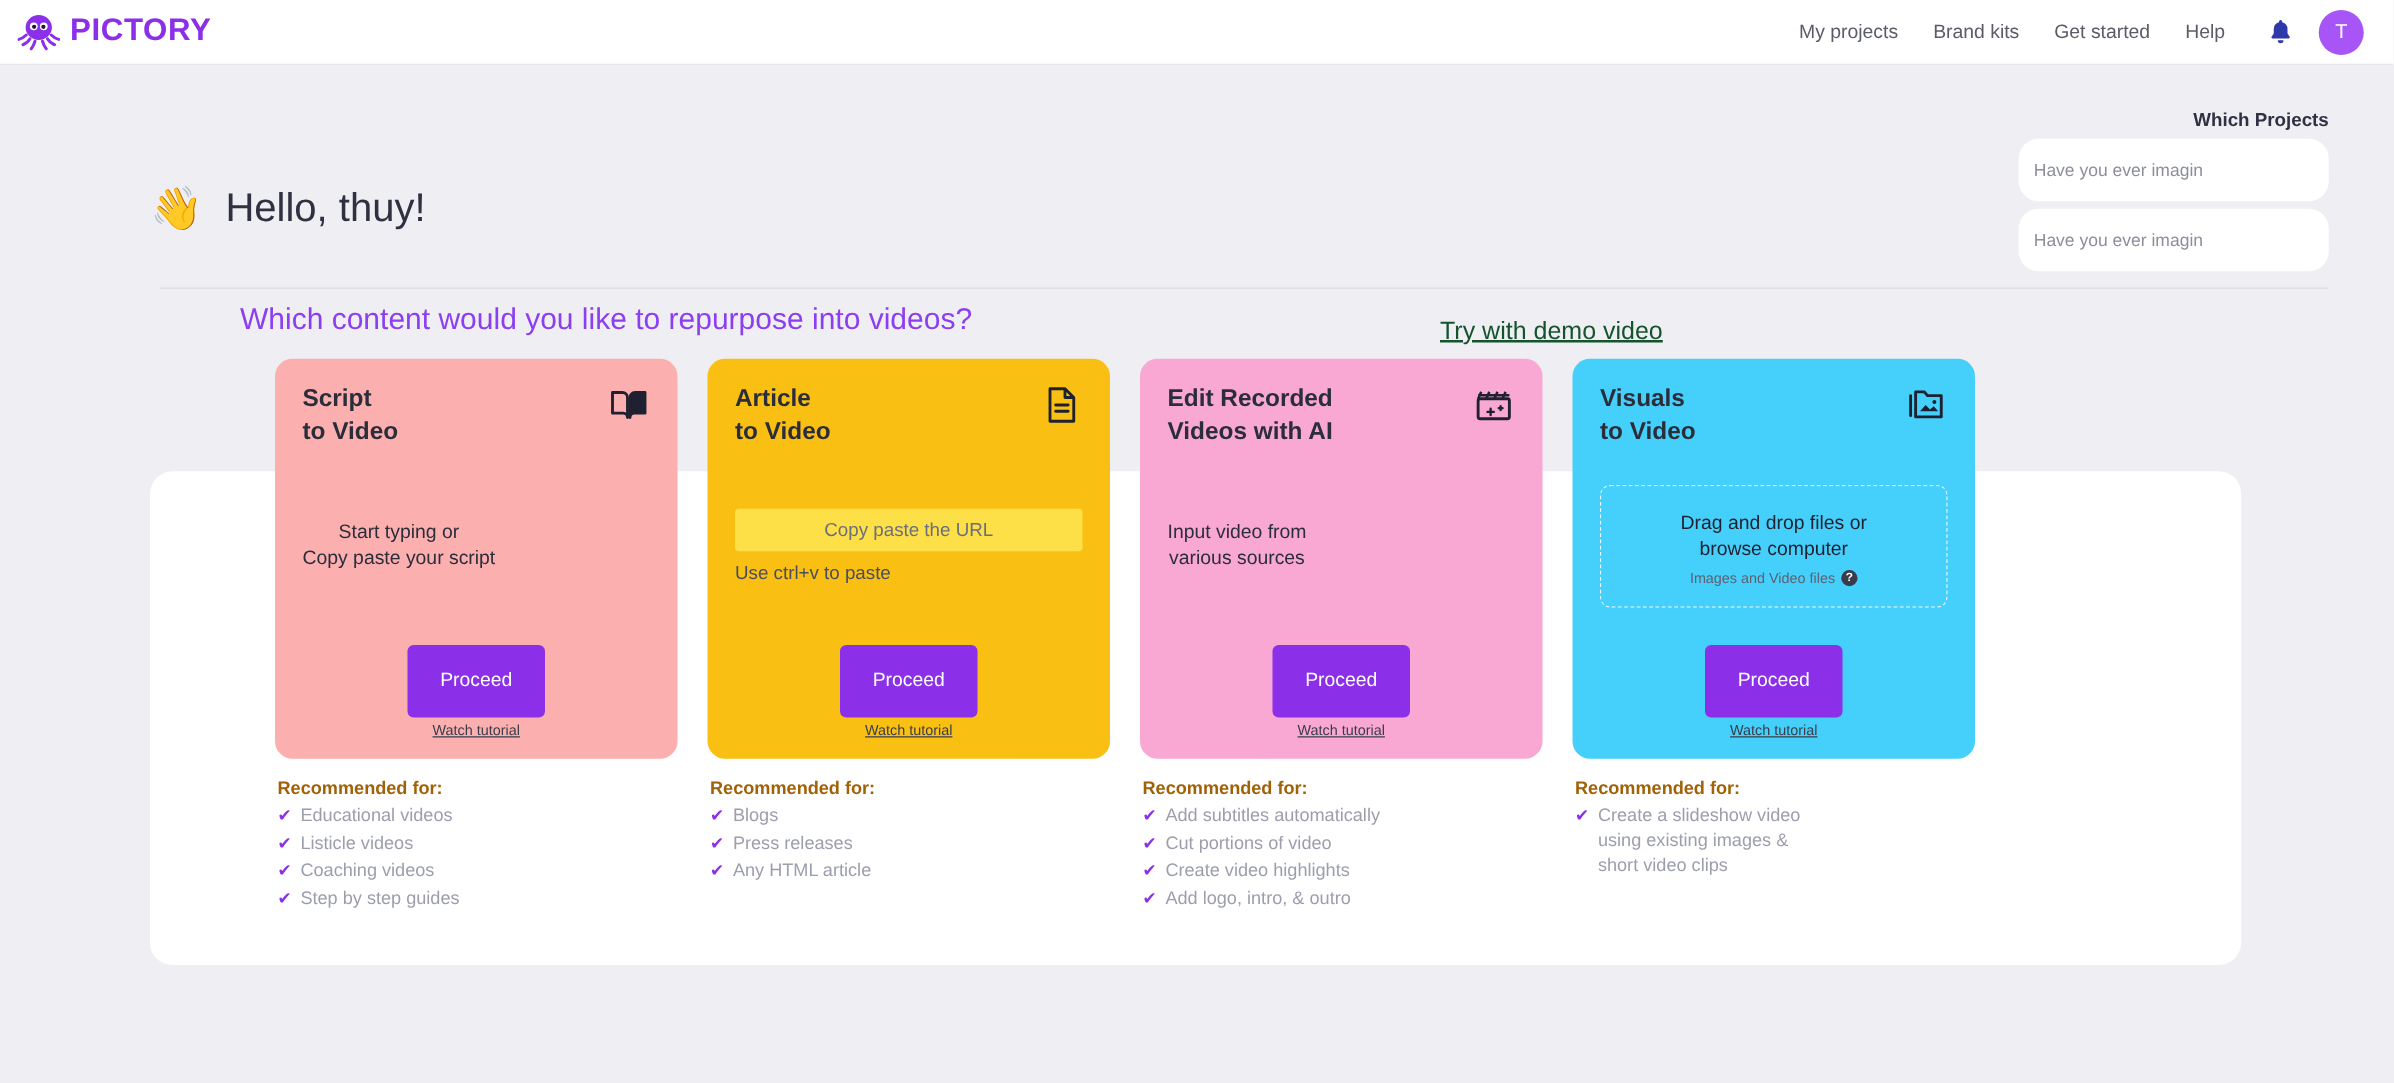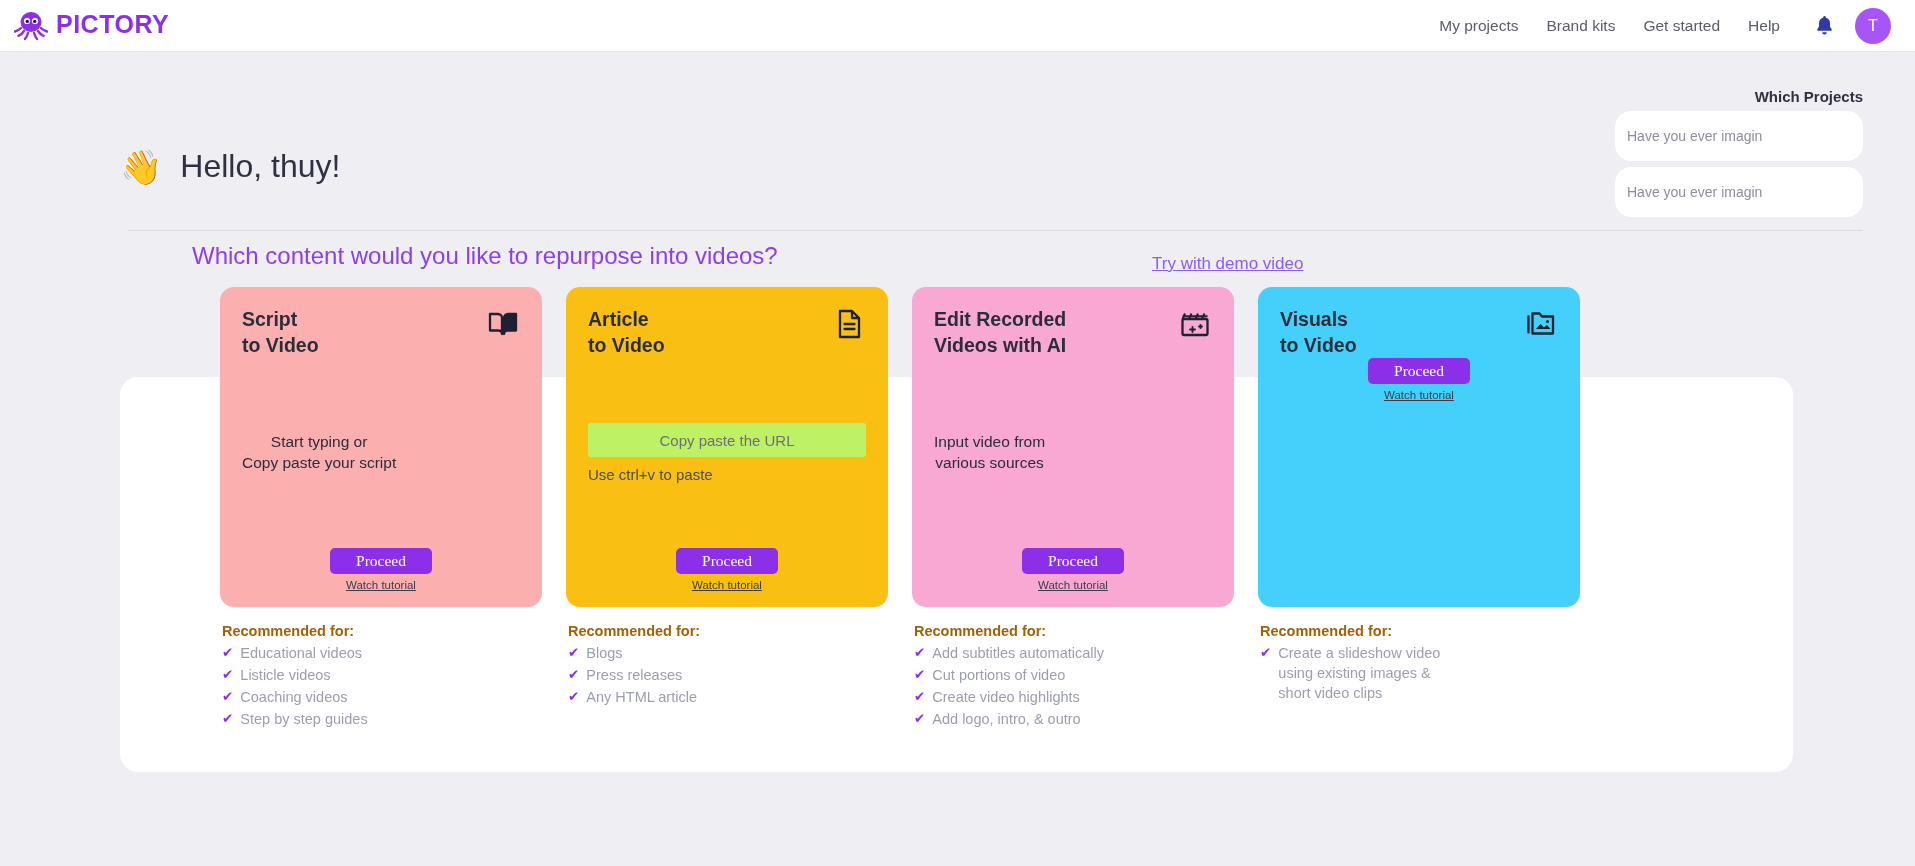--- a/index.html
+++ b/index.html
@@ -71,21 +71,21 @@
     position: absolute; left: 128px; right: 52px; top: 178px;
     height: 1px; background: #DCDCE4;
   }
 
   .question {
     position: absolute; left: 192px; top: 190px;
     font-size: 24px; color: #8B3FF0;
   }
   .demo-link {
     position: absolute; left: 1152px; top: 202px;
-    font-size: 17px; color: #8b5cf6;
+    font-size: 20px; color: #14532d;
     text-decoration: underline; cursor: pointer; text-align: center;
   }
 
   
   .panel {
     position: absolute; left: 120px; top: 325px;
     width: 1673px; height: 395px;
     background: #FFFFFF; border-radius: 18px;
   }
 
@@ -118,21 +118,21 @@
     flex: 1; display: flex; flex-direction: column;
     align-items: flex-start; justify-content: center;
     width: 100%;
   }
   .center-text {
     font-size: 15.5px; color: #2B2D3A; text-align: center;
     line-height: 1.35; white-space: pre-line;
   }
 
   .url-input {
-    width: 100%; height: 34px; background: #bef264;
+    width: 100%; height: 34px; background: #fde047;
     border: none; border-radius: 3px;
     font-size: 15px; color: #6C6E7C; text-align: center;
     font-family: "Liberation Sans", sans-serif;
   }
   .url-input::placeholder { color: #6C6E7C; opacity: 1; }
   .hint { margin-top: 9px; font-size: 15px; color: #4B4D5A; }
 
   .dropzone {
     width: 100%; padding: 20px 10px 16px;
     border: 1px dashed rgba(255,255,255,.85);
@@ -149,22 +149,22 @@
     display: inline-flex; align-items: center; justify-content: center;
     font-weight: 700; cursor: pointer;
   }
 
   .card-foot {
     display: flex; flex-direction: column; align-items: center; gap: 5px;
   }
   .proceed {
     background: #8B2FE8; color: #FFFFFF;
     border: none; border-radius: 5px;
-    font-size: 15.5px; font-family: Liberation Serif, serif;
-    padding: 4px 26px; cursor: pointer;
+    font-size: 15.5px; font-family: Liberation Sans, sans-serif;
+    padding: 20px 26px; cursor: pointer;
   }
   .watch {
     font-size: 11.5px; color: #3A3C4A;
     text-decoration: underline; cursor: pointer;
   }
 
   
   .rec { margin-top: 16px; padding-left: 2px; }
   .rec-title {
     font-size: 14.5px; font-weight: 700; color: #a16207; margin-bottom: 4px;
@@ -362,20 +362,30 @@
 to Video</div>
           <span class="card-icon">
             <svg viewBox="0 0 34 34" fill="none">
               <path d="M4.5 9.5v16" stroke="#1F2130" stroke-width="2.3" stroke-linecap="round"></path>
               <path d="M8.5 6.5h7l2.5 3h11v17h-20.5Z" stroke="#1F2130" stroke-width="2.3" stroke-linejoin="round"></path>
               <path d="M12 22l4.5-5 3.5 3.5 3-2.5 3.5 4Z" fill="#1F2130"></path>
               <circle cx="23.5" cy="14.5" r="1.6" fill="#1F2130"></circle>
             </svg>
           </span>
         </div>
+        <div class="card-body">
+          <div class="dropzone">
+            <div class="dz-main">Drag and drop files or
+browse computer</div>
+            <div class="dz-sub">
+              <span>Images and Video files</span>
+              <span class="qmark">?</span>
+            </div>
+          </div>
+        </div>
         <div class="card-foot">
           <button class="proceed">Proceed</button>
           <div class="watch">Watch tutorial</div>
         </div>
       </div>
       <div class="rec">
         <div class="rec-title">Recommended for:</div>
         <div class="rec-li">
             <span class="tick">✔</span>
             <span class="txt">Create a slideshow video

